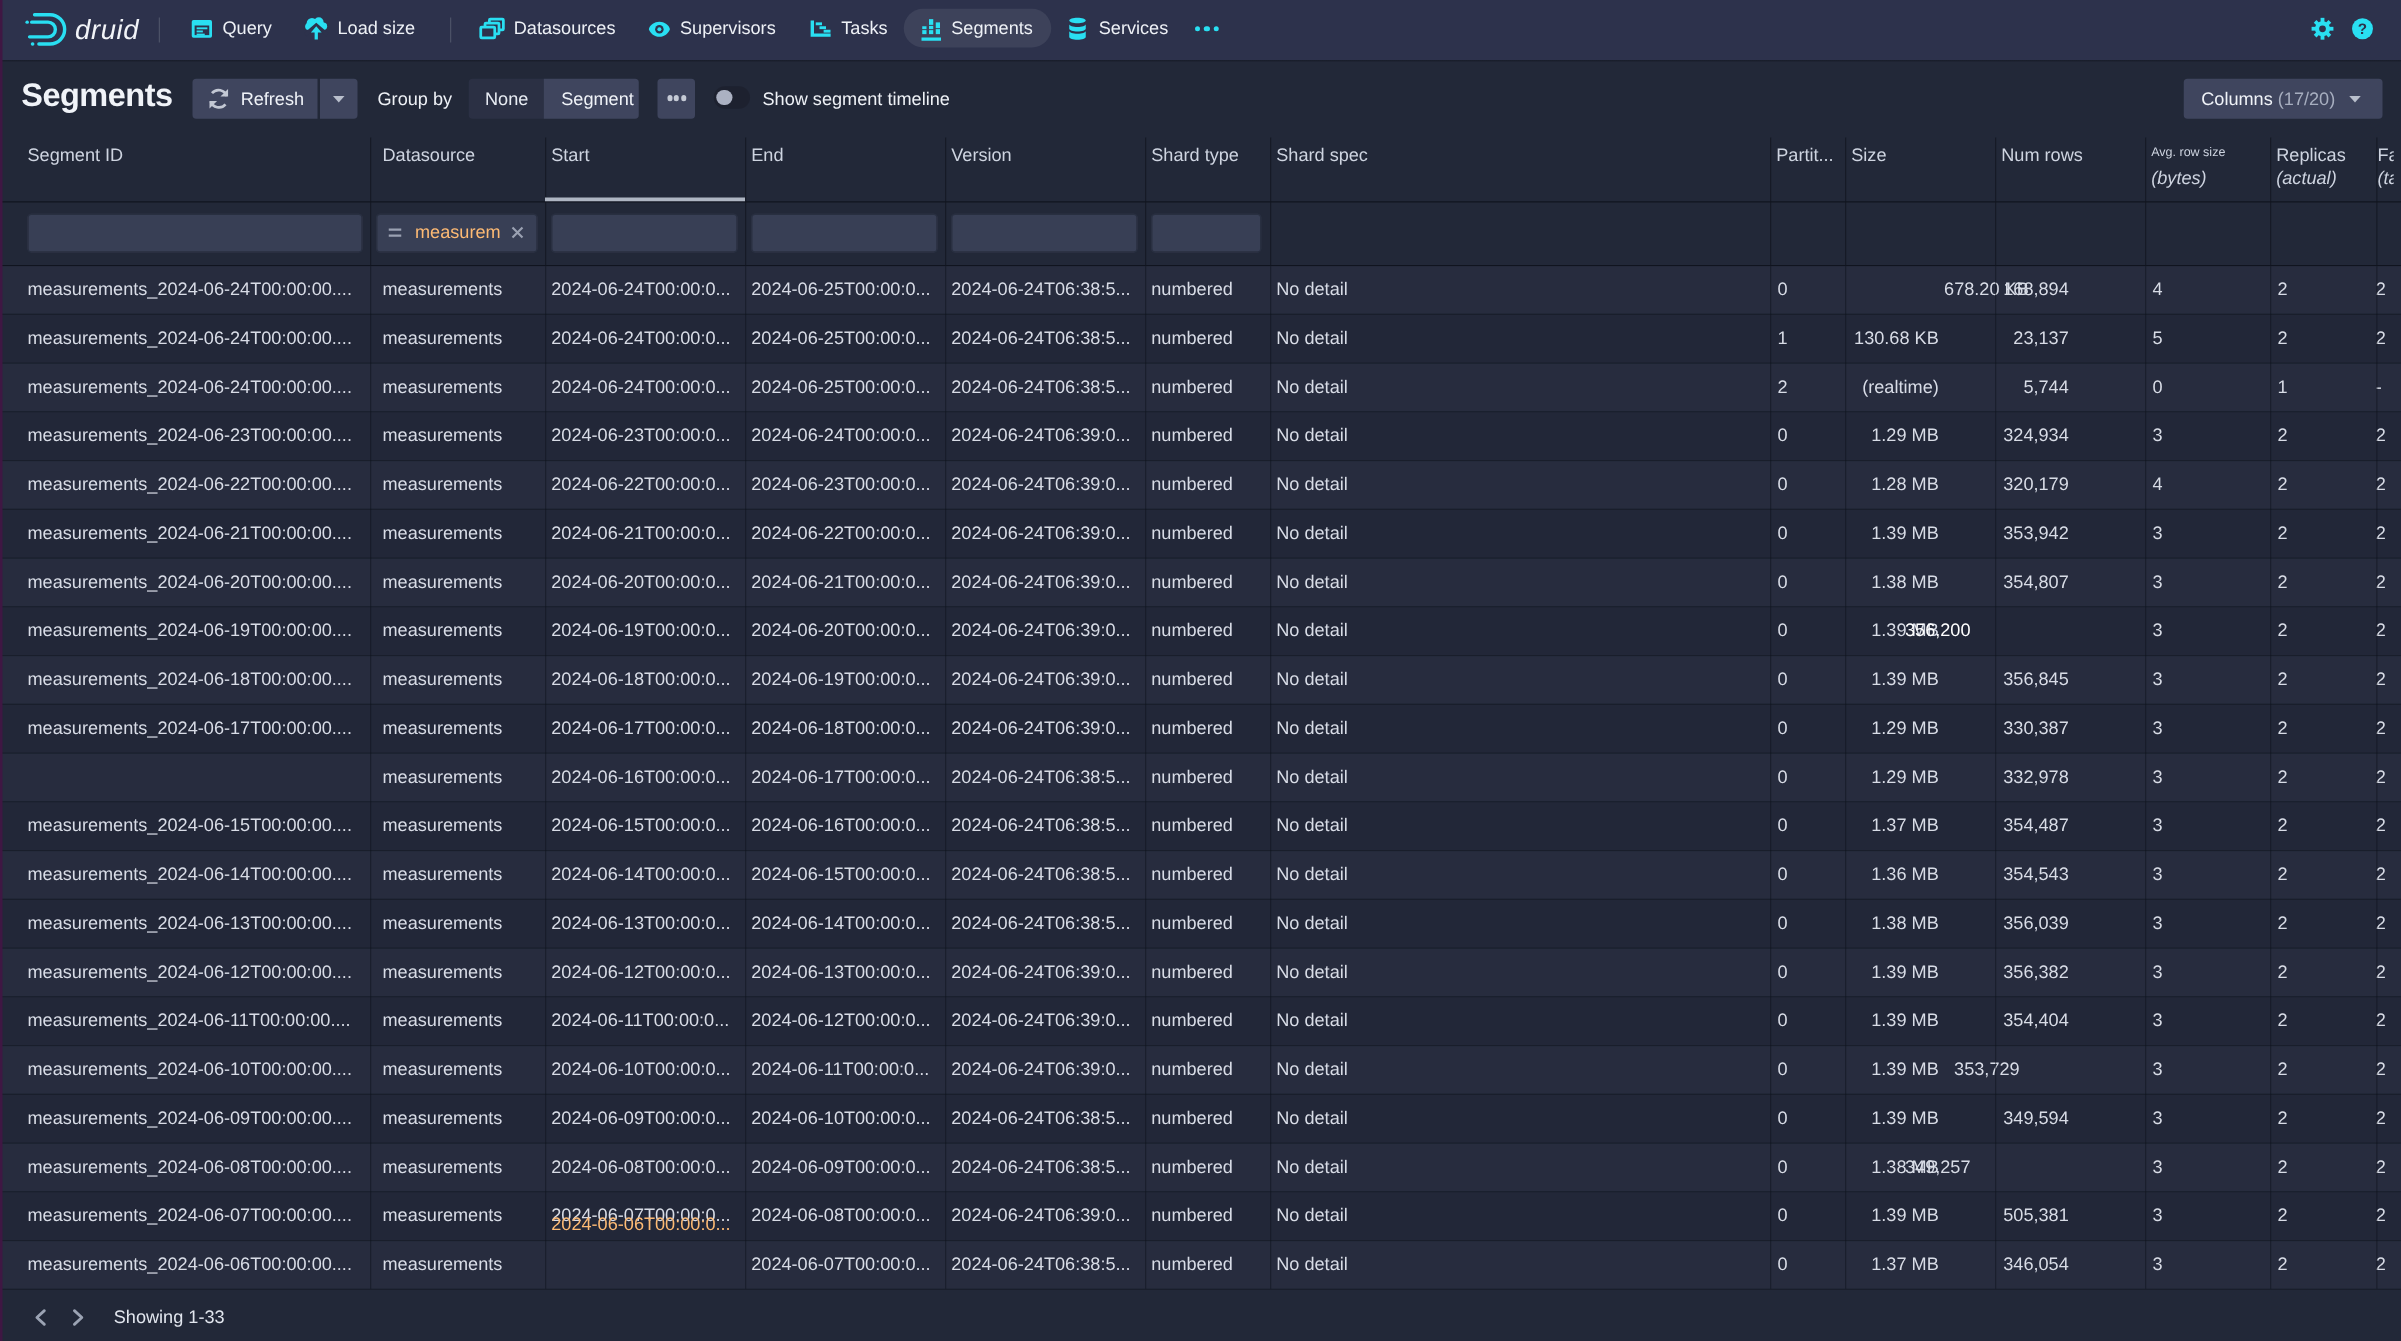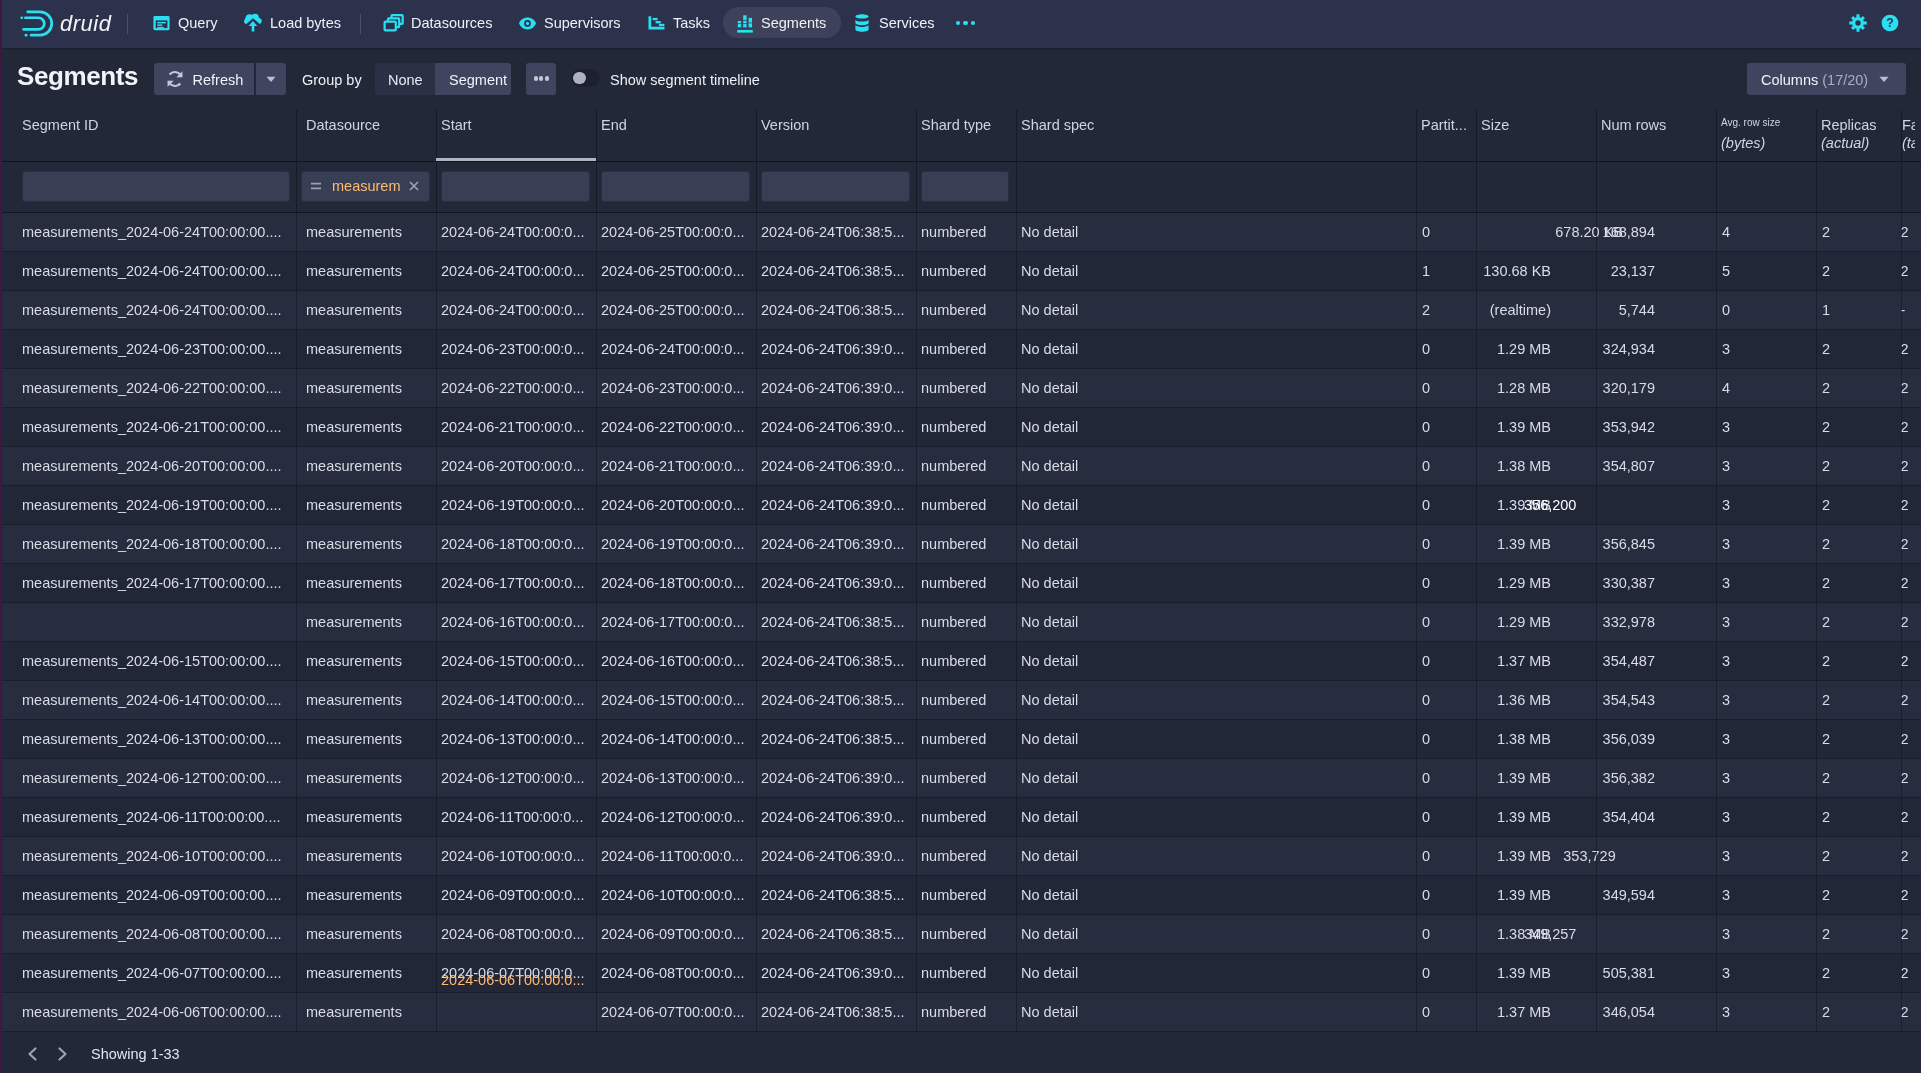--- a/index.html
+++ b/index.html
@@ -35,21 +35,21 @@
 <g fill="#29dff2">
 <circle cx="5.6" cy="5.6" r="4.3"></circle>
 <circle cx="11" cy="4.7" r="3.9"></circle>
 <circle cx="14.7" cy="8" r="3"></circle>
 <circle cx="2.9" cy="8.2" r="2.8"></circle>
 <rect x="2.5" y="5.2" width="12.5" height="5"></rect>
 </g>
 <path fill="none" stroke="#2d324c" stroke-width="3.1" d="M0.2 14.8 L9 7.2 L17.8 14.8"></path>
 <path fill="#29dff2" d="M9 8 L13.3 12.9 H10.3 V18.6 H7.7 V12.9 H4.7 Z"></path>
 </svg>
-<div class="t" style="left:270px;color:#eef1f6;font-size:14.5px;top:15px;">Load bytes</div>
+<div class="t" style="left:270px;color:#eef1f6;font-size:14.5px;top:15px;">Load size</div>
 <svg class="abs" style="left:383.5px;top:14px;" width="20" height="17.5" viewBox="0 0 20 17.5">
 <g fill="#2d324c" stroke="#29dff2" stroke-width="2.2">
 <rect x="7.5" y="1.2" width="11.2" height="8.7" rx="0.8"></rect>
 <rect x="4" y="4.4" width="11.2" height="8.7" rx="0.8"></rect>
 <rect x="0.6" y="7.6" width="11.2" height="8.7" rx="0.8"></rect>
 </g>
   </svg>
 <div class="t" style="left:411px;color:#eef1f6;font-size:14.5px;top:15px;">Datasources</div>
 <svg class="abs" style="left:518.5px;top:16.5px;" width="17" height="13" viewBox="0 0 17 13">
 <path fill="#29dff2" d="M8.5 0.4 C4.5 0.4 1.3 2.9 0.2 5.7 a1.4 1.4 0 0 0 0 1 C1.3 9.5 4.5 12.4 8.5 12.4 s7.2-2.9 8.3-5.7 a1.4 1.4 0 0 0 0-1 C15.7 2.9 12.5 0.4 8.5 0.4 z"></path>

